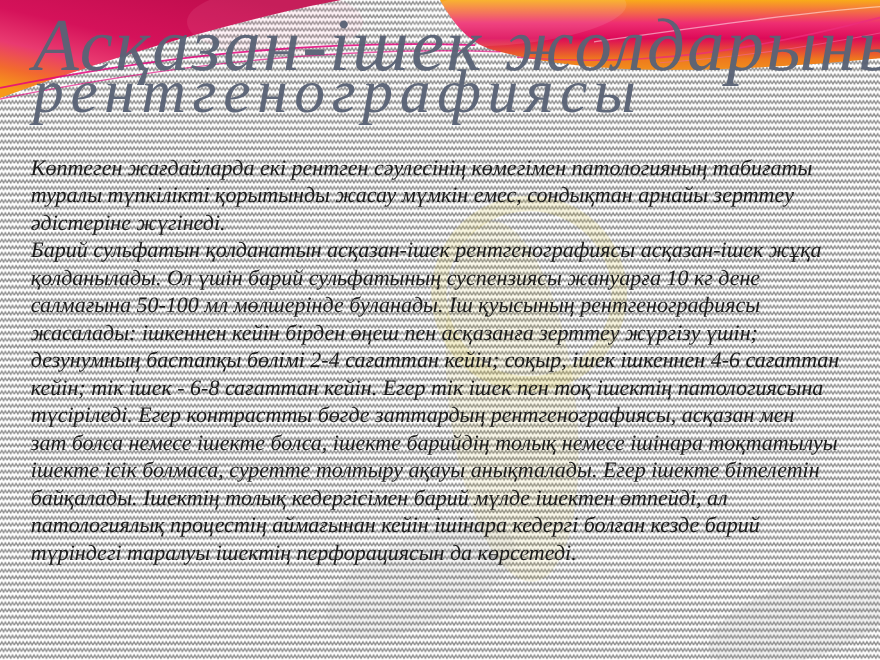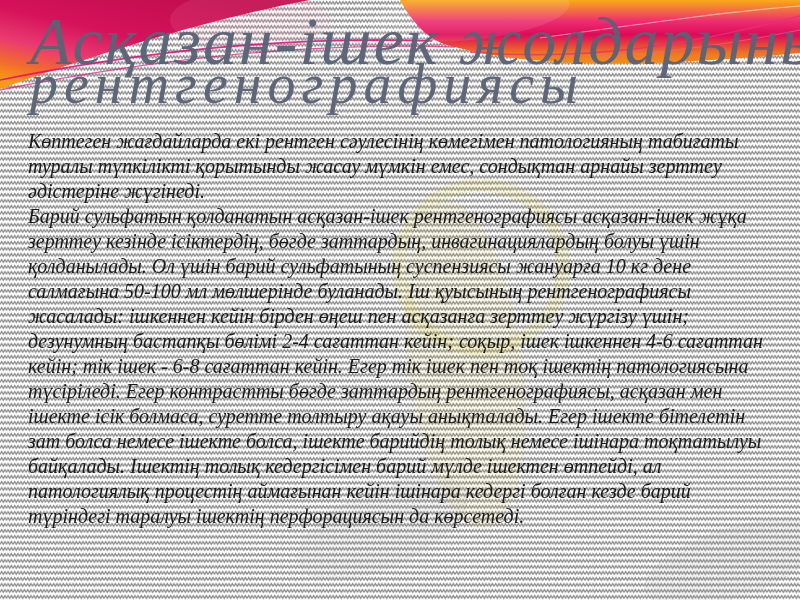--- a/index.html
+++ b/index.html
@@ -30,21 +30,21 @@
     left:640px;top:528px;width:185px;height:70px;
     background:#9a9a9a;opacity:.12;transform:rotate(-18deg);
   }
   
   .title{position:absolute;left:30px;z-index:4;color:var(--title-color,#5a6376);
     font-style:italic;font-weight:400;opacity:.96;white-space:nowrap;}
   .title-1{top:7px;font-size:68px;letter-spacing:2px;line-height:1;}
   .title-2{top:56px;font-size:56px;letter-spacing:6px;line-height:1;}
   
   .body{
-    position:absolute;left:28px;top:129px;width:760px;z-index:4;
+    position:absolute;left:28px;top:141px;width:760px;z-index:4;
     color:var(--body-text-color,#1a1a1a);font-style:italic;
     font-size:20px;line-height:25px;
   }
   .body-line{white-space:nowrap;}
 </style>
 </head>
 <body>
 
 <div class="slide">
 
@@ -96,27 +96,26 @@
   </svg>
 
   <div class="title title-1">Асқазан-ішек жолдарының</div>
   <div class="title title-2">рентгенографиясы</div>
 
   <div class="body">
       <div class="body-line">Көптеген жағдайларда екі рентген сәулесінің көмегімен патологияның табиғаты</div>
       <div class="body-line">туралы түпкілікті қорытынды жасау мүмкін емес, сондықтан арнайы зерттеу</div>
       <div class="body-line">әдістеріне жүгінеді.</div>
       <div class="body-line">Барий сульфатын қолданатын асқазан-ішек рентгенографиясы асқазан-ішек жұқа</div>
-      <div class="body-line">зерттеу кезінде ісіктердің, бөгде заттардың, инвагинациялардың болуы үшін</div>
       <div class="body-line">қолданылады. Ол үшін барий сульфатының суспензиясы жануарға 10 кг дене</div>
       <div class="body-line">салмағына 50-100 мл мөлшерінде буланады. Іш қуысының рентгенографиясы</div>
       <div class="body-line">жасалады: ішкеннен кейін бірден өңеш пен асқазанға зерттеу жүргізу үшін;</div>
       <div class="body-line">дезунумның бастапқы бөлімі 2-4 сағаттан кейін; соқыр, ішек ішкеннен 4-6 сағаттан</div>
       <div class="body-line">кейін; тік ішек - 6-8 сағаттан кейін. Егер тік ішек пен тоқ ішектің патологиясына</div>
       <div class="body-line">түсіріледі. Егер контрастты бөгде заттардың рентгенографиясы, асқазан мен</div>
+      <div class="body-line">зат болса немесе ішекте болса, ішекте барийдің толық немесе ішінара тоқтатылуы</div>
       <div class="body-line">ішекте ісік болмаса, суретте толтыру ақауы анықталады. Егер ішекте бітелетін</div>
-      <div class="body-line">зат болса немесе ішекте болса, ішекте барийдің толық немесе ішінара тоқтатылуы</div>
       <div class="body-line">байқалады. Ішектің толық кедергісімен барий мүлде ішектен өтпейді, ал</div>
       <div class="body-line">патологиялық процестің аймағынан кейін ішінара кедергі болған кезде барий</div>
       <div class="body-line">түріндегі таралуы ішектің перфорациясын да көрсетеді.</div>
     </div>
 
 </div>
 
 </body></html>

